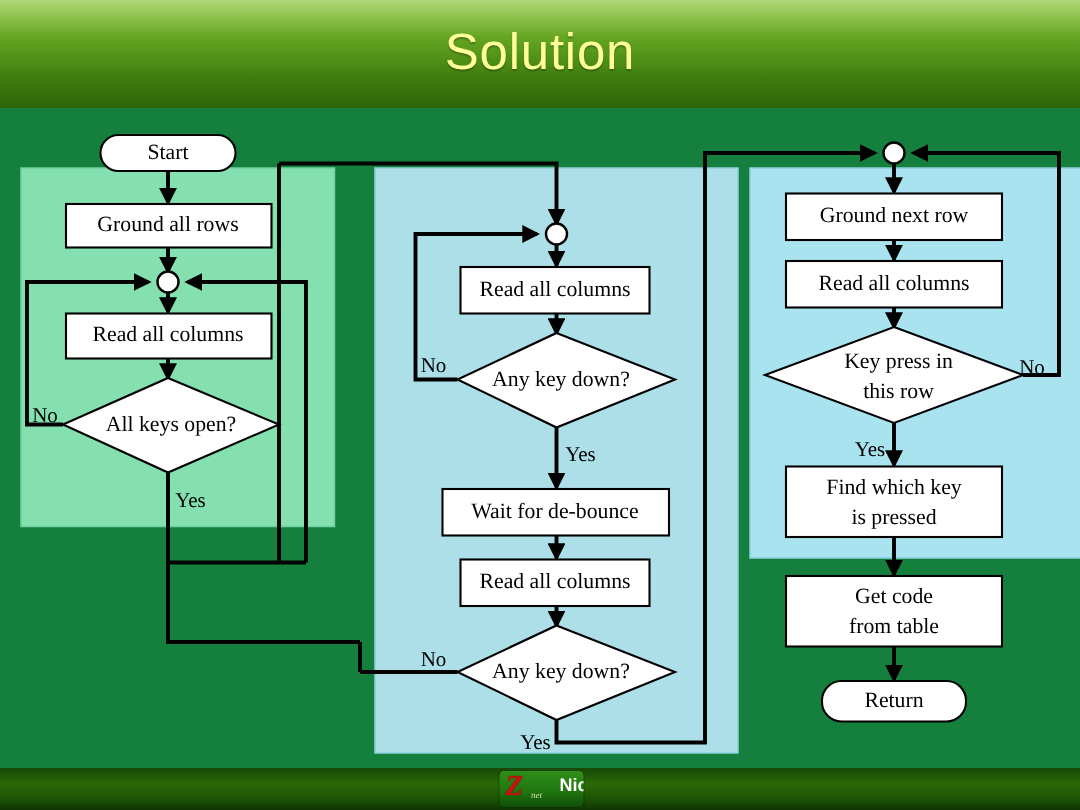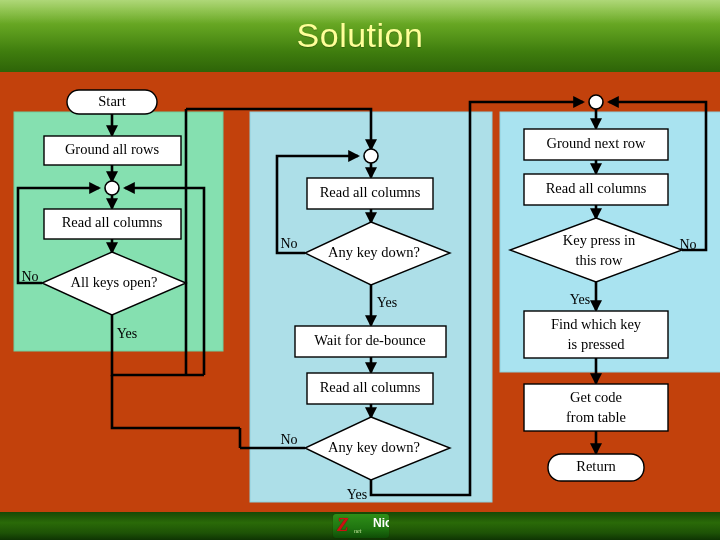--- a/index.html
+++ b/index.html
@@ -5,21 +5,21 @@
   html, body {
     margin: 0;
     padding: 0;
     background: #ffffff;
   }
   #slide {
     position: relative;
     width: 720px;
     height: 540px;
     overflow: hidden;
-    background: #c2410c;
+    background: #15803d;
     font-family: "Liberation Serif", "DejaVu Serif", serif;
   }
   #header-band {
     position: absolute;
     left: 0; top: 0;
     width: 720px;
     height: 72px;
     background: linear-gradient(to bottom, #8cc63e 0%, #7ab82e 14%, #5e9e1e 42%, #3f7d0e 72%, #2e6408 100%);
   }
   #header-shine {

